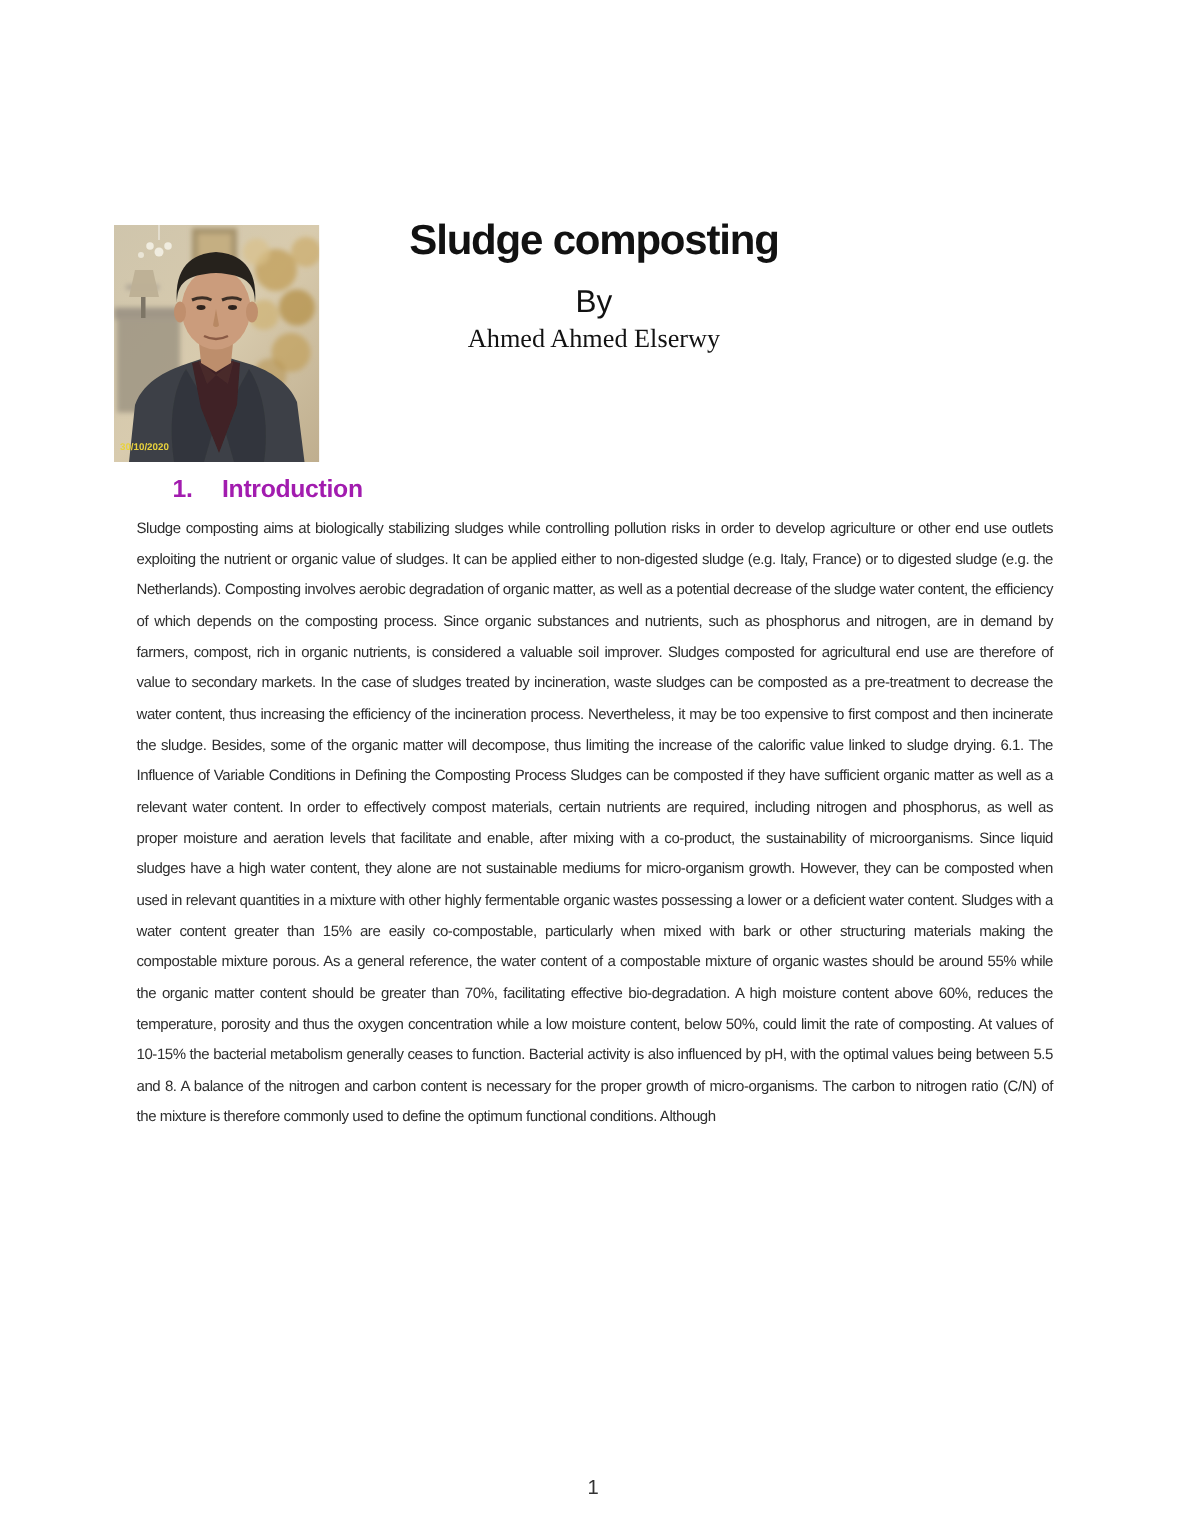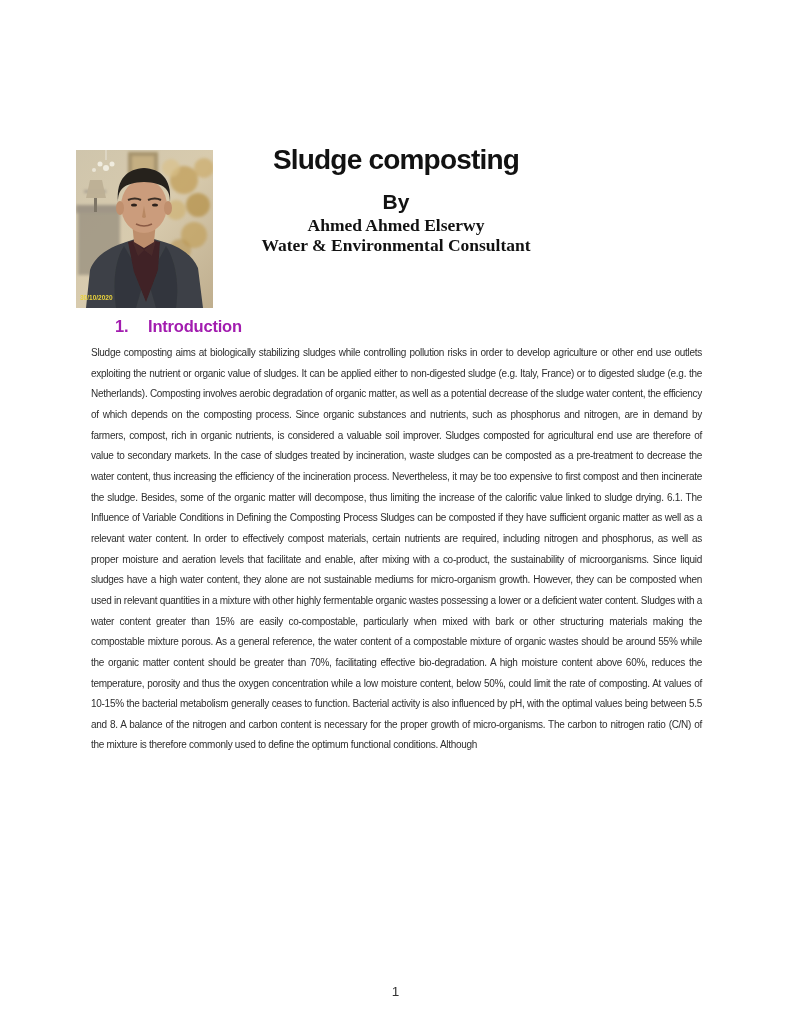--- a/index.html
+++ b/index.html
@@ -29,28 +29,28 @@
     font-size: 28px;
     font-weight: bold;
     letter-spacing: -0.8px;
     line-height: 36px;
     color: #121212;
     font-family: "Liberation Sans", sans-serif;
   }
   .doc-byline {
     margin-top: 11px;
     font-size: 21px;
-    font-weight: bold;
+    font-weight: normal;
     line-height: 26px;
     color: #121212;
   }
   .doc-author {
     font-family: "Liberation Serif", serif;
     font-size: 17.5px;
-    font-weight: bold;
+    font-weight: normal;
     line-height: 20px;
     color: #121212;
   }
   .doc-author-role {
     font-family: "Liberation Serif", serif;
     font-size: 17.5px;
     font-weight: bold;
     line-height: 20px;
     color: #121212;
   }
@@ -181,21 +181,20 @@
       </g>
 
       <text x="4" y="150" font-size="6.5" font-weight="bold" fill="#e9d23c" filter="url(#soft2)">30/10/2020</text>
     </svg>
   </div>
 
   <div class="header">
     <div class="doc-title">Sludge composting</div>
     <div class="doc-byline">By</div>
     <div class="doc-author">Ahmed Ahmed Elserwy</div>
-    <div class="doc-author-role">Water &amp; Environmental Consultant</div>
   </div>
 
   <div class="section-heading">
     <span class="sec-num">1.</span><span>Introduction</span>
   </div>
 
   <div class="body-text">Sludge composting aims at biologically stabilizing sludges while controlling pollution risks in order to develop agriculture or other end use outlets exploiting the nutrient or organic value of sludges. It can be applied either to non-digested sludge (e.g. Italy, France) or to digested sludge (e.g. the Netherlands). Composting involves aerobic degradation of organic matter, as well as a potential decrease of the sludge water content, the efficiency of which depends on the composting process. Since organic substances and nutrients, such as phosphorus and nitrogen, are in demand by farmers, compost, rich in organic nutrients, is considered a valuable soil improver. Sludges composted for agricultural end use are therefore of value to secondary markets. In the case of sludges treated by incineration, waste sludges can be composted as a pre-treatment to decrease the water content, thus increasing the efficiency of the incineration process. Nevertheless, it may be too expensive to first compost and then incinerate the sludge. Besides, some of the organic matter will decompose, thus limiting the increase of the calorific value linked to sludge drying. 6.1. The Influence of Variable Conditions in Defining the Composting Process Sludges can be composted if they have sufficient organic matter as well as a relevant water content. In order to effectively compost materials, certain nutrients are required, including nitrogen and phosphorus, as well as proper moisture and aeration levels that facilitate and enable, after mixing with a co-product, the sustainability of microorganisms. Since liquid sludges have a high water content, they alone are not sustainable mediums for micro-organism growth. However, they can be composted when used in relevant quantities in a mixture with other highly fermentable organic wastes possessing a lower or a deficient water content. Sludges with a water content greater than 15% are easily co-compostable, particularly when mixed with bark or other structuring materials making the compostable mixture porous. As a general reference, the water content of a compostable mixture of organic wastes should be around 55% while the organic matter content should be greater than 70%, facilitating effective bio-degradation. A high moisture content above 60%, reduces the temperature, porosity and thus the oxygen concentration while a low moisture content, below 50%, could limit the rate of composting. At values of 10-15% the bacterial metabolism generally ceases to function. Bacterial activity is also influenced by pH, with the optimal values being between 5.5 and 8. A balance of the nitrogen and carbon content is necessary for the proper growth of micro-organisms. The carbon to nitrogen ratio (C/N) of the mixture is therefore commonly used to define the optimum functional conditions. Although</div>
 
   <div class="page-number">1</div>
 

